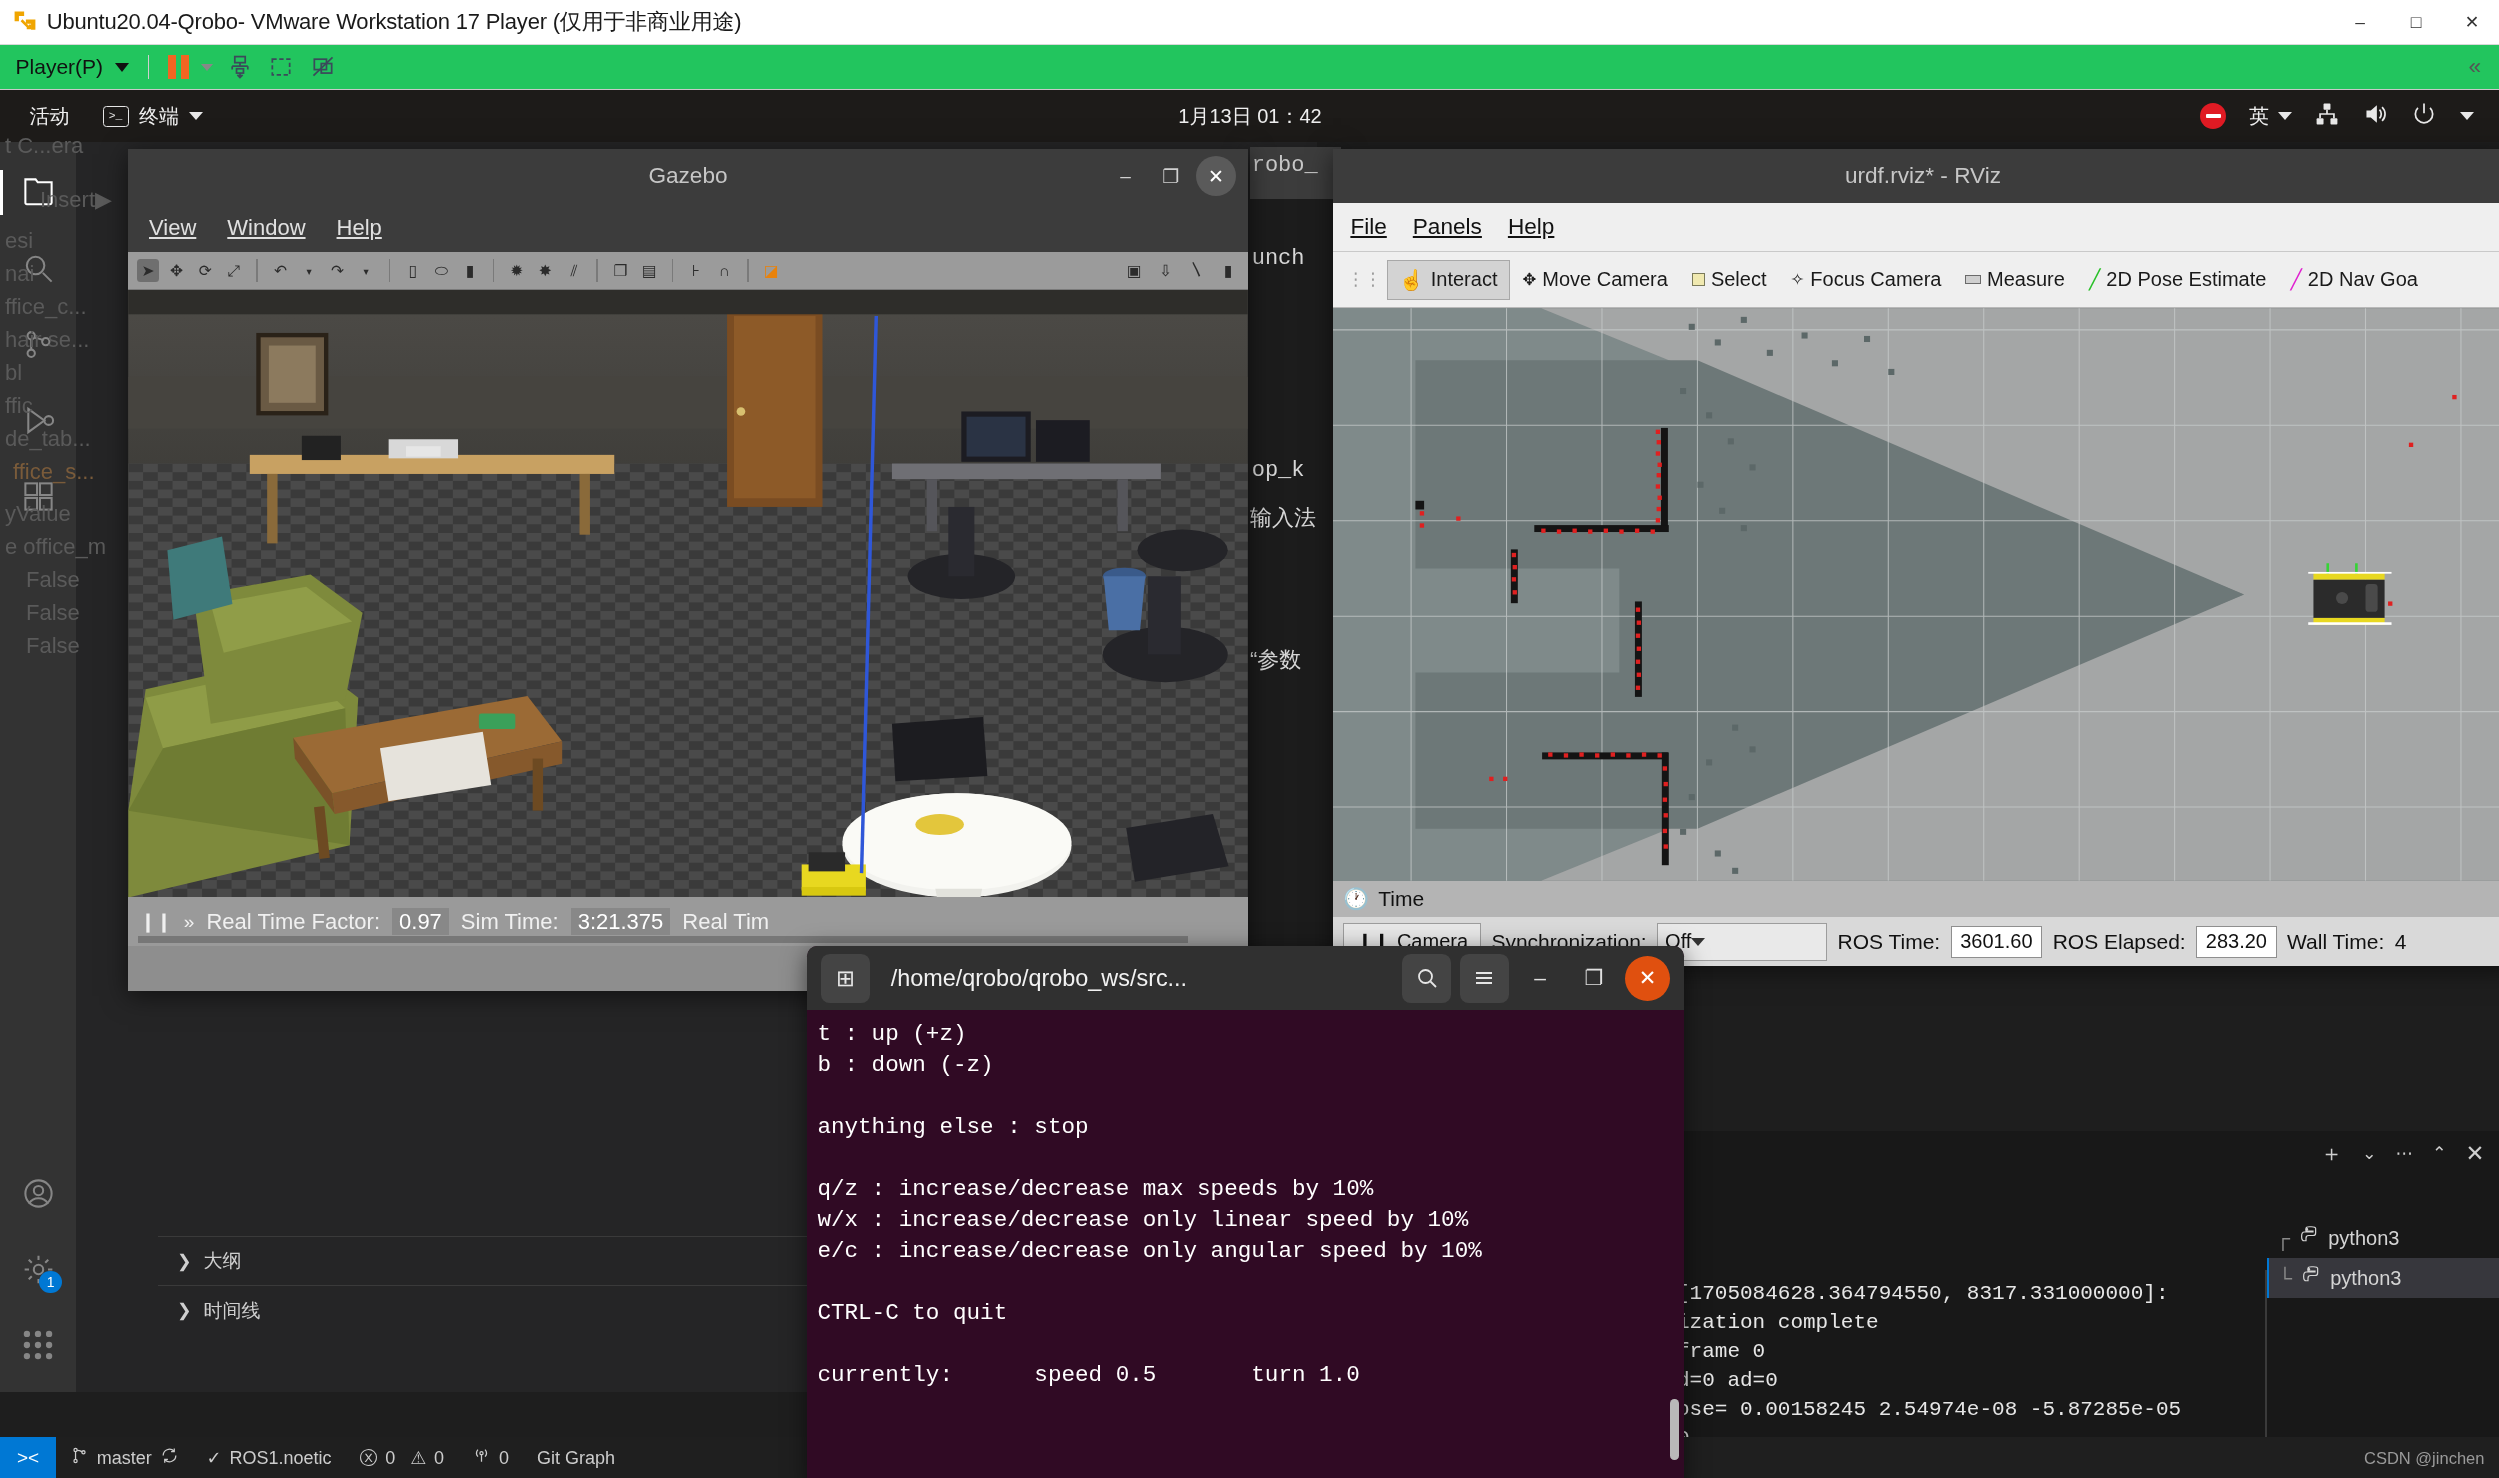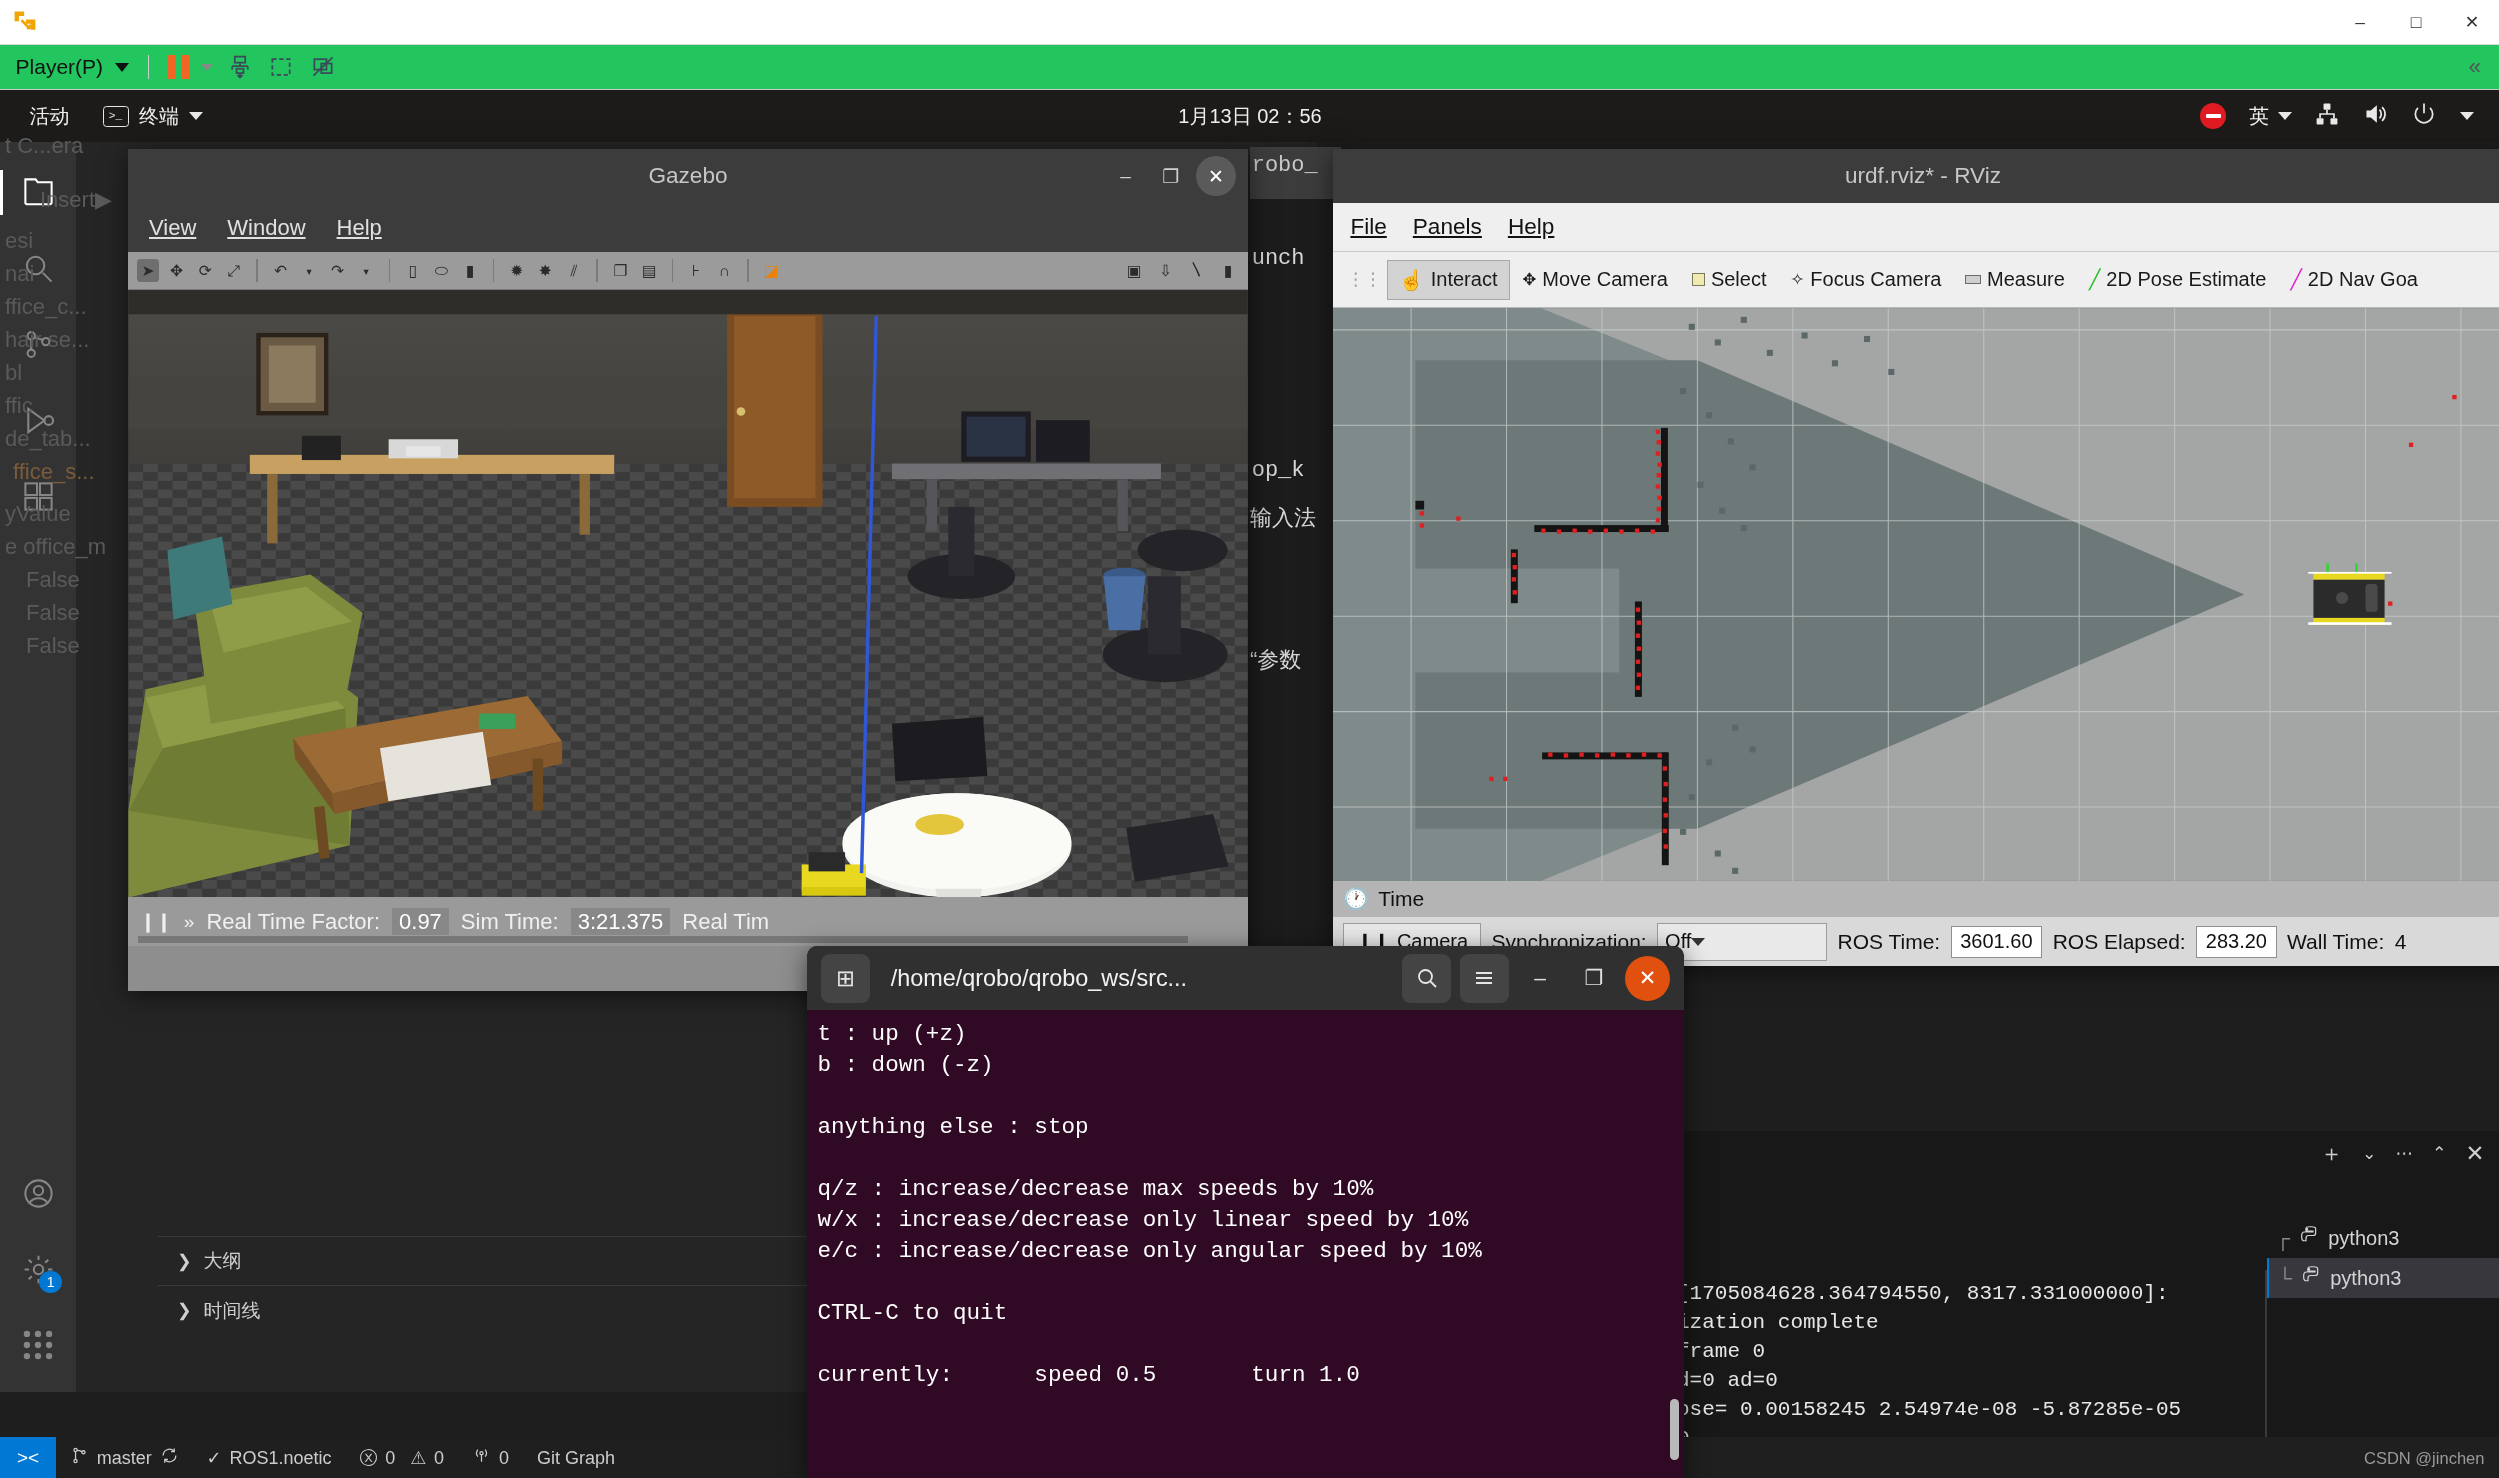--- a/index.html
+++ b/index.html
@@ -170,20 +170,21 @@
 <div id="root">
 
   <div class="vm-titlebar">
     <div class="vm-logo">
       <svg width="26" height="26" viewBox="0 0 30 30">
         <path d="M3 3 h11 v5 h-6 v6 h-5 z" fill="#f0a500"></path>
         <path d="M16 12 h11 v12 h-5 v-7 h-6 z" fill="#f0a500"></path>
         <path d="M11 13 l9 9 M17 22 h4 v-4" stroke="#f0a500" stroke-width="3" fill="none"></path>
       </svg>
     </div>
+    <div class="vm-title">Ubuntu20.04-Qrobo- VMware Workstation 17 Player (仅用于非商业用途)</div>
     <div class="vm-winbtns">
       <div class="vm-winbtn">–</div>
       <div class="vm-winbtn">□</div>
       <div class="vm-winbtn">✕</div>
     </div>
   </div>
 
   <div class="vm-toolbar">
     <div class="vm-player">Player(P)</div>
     <div class="vm-caret"></div>
@@ -216,21 +217,21 @@
     <div class="vm-collapse">«</div>
   </div>
 
   <div class="ubuntu-panel">
     <div class="up-activities">活动</div>
     <div class="up-app">
       <span class="up-termicon">&gt;_</span>
       <span>终端</span>
       <span class="tri-down"></span>
     </div>
-    <div class="up-clock">1月13日 02：56</div>
+    <div class="up-clock">1月13日 01：42</div>
     <div class="up-right">
       <span class="up-nodisturb">
           <i></i>
         </span>
       <span class="up-im">
         <span>英</span>
         <span class="tri-down"></span>
       </span>
       <span>
         <svg width="26" height="26" viewBox="0 0 30 30" fill="#e8e8e8">

